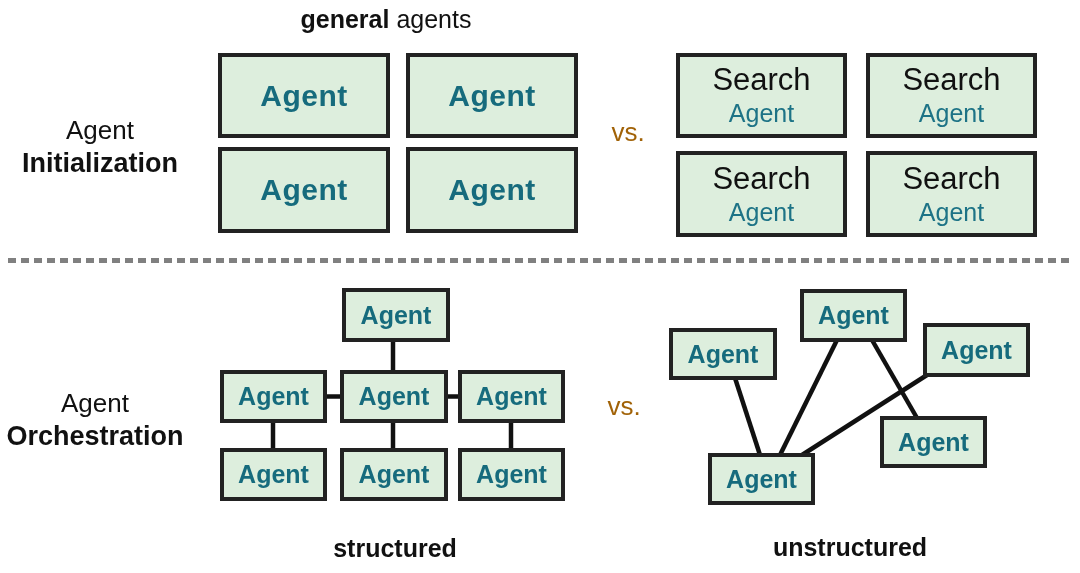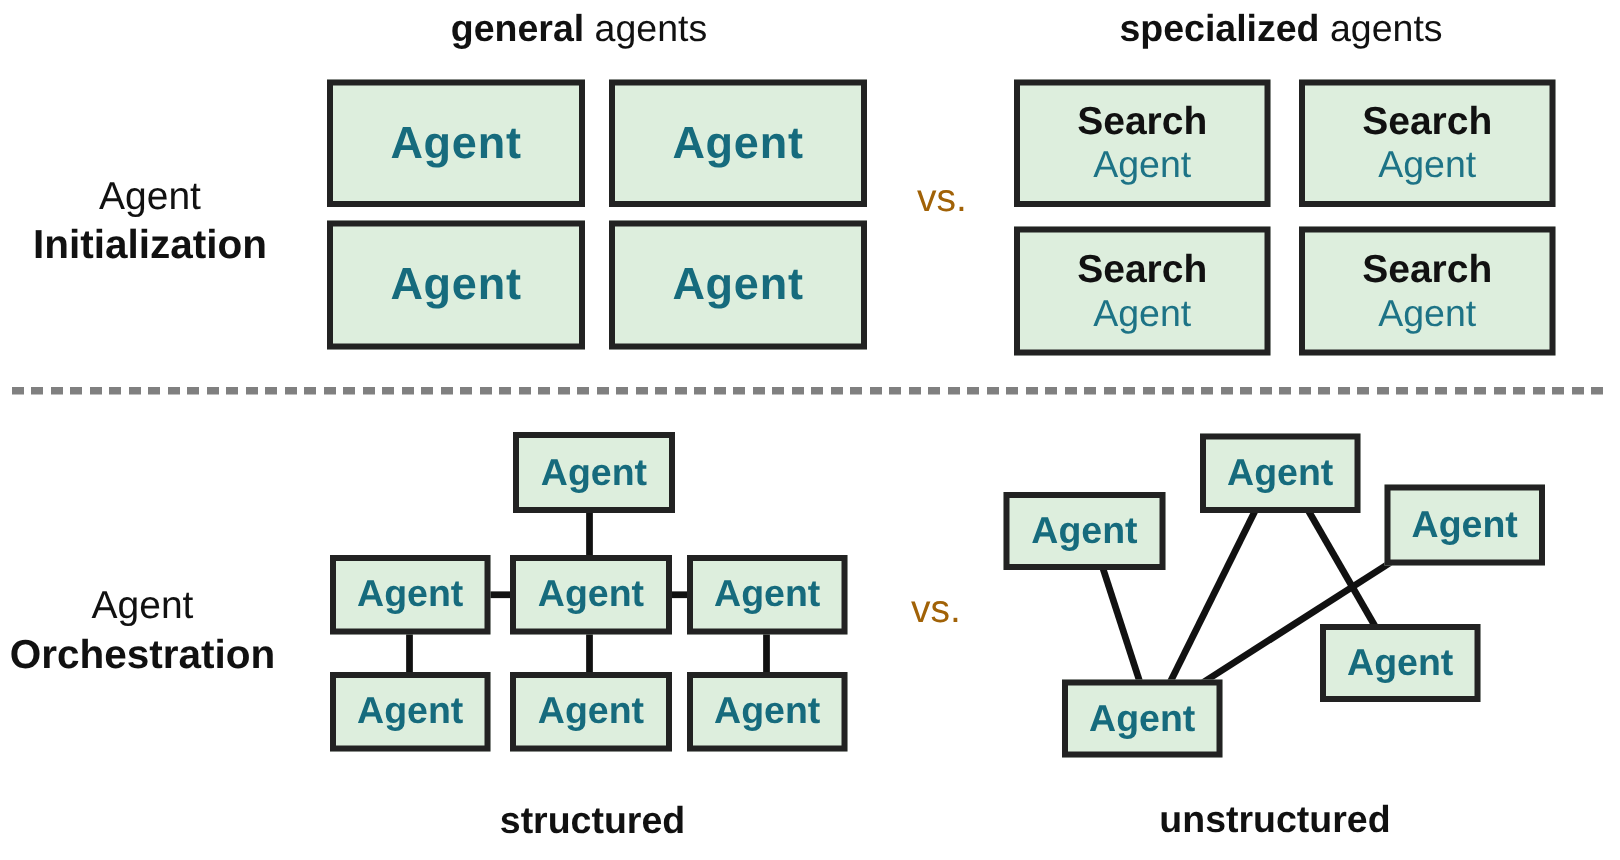--- a/index.html
+++ b/index.html
@@ -9,21 +9,21 @@
   }
   .abox{
     position:absolute;box-sizing:border-box;
     background:#ddeedd;border:4px solid #222222;
     display:flex;align-items:center;justify-content:center;
     z-index:2;
   }
   .agent-big{font-weight:700;font-size:30px;color:#166b7d;letter-spacing:.5px;}
   .agent-small{font-weight:700;font-size:25px;color:#166b7d;}
   .search-box{flex-direction:column;line-height:1.18;}
-  .search-line1{font-weight:700;font-size:26px;color:#111111;}
+  .search-line1{font-weight:400;font-size:31px;color:#111111;}
   .search-line2{font-weight:400;font-size:25px;color:#1d7386;}
   .col-header{
     position:absolute;top:5px;transform:translateX(-50%);
     font-size:25px;white-space:nowrap;z-index:3;
   }
   .col-header .hb{font-weight:700;}
   .row-label{
     position:absolute;width:210px;text-align:center;
     font-size:26px;line-height:33px;z-index:3;
   }
@@ -58,23 +58,20 @@
     <line x1="511" y1="421" x2="511" y2="450" stroke="#111" stroke-width="4.5"></line>
 
     <line x1="735" y1="378" x2="760" y2="455" stroke="#111" stroke-width="4.5"></line>
     <line x1="837" y1="340" x2="780" y2="455" stroke="#111" stroke-width="4.5"></line>
     <line x1="872" y1="340" x2="917" y2="418" stroke="#111" stroke-width="4.5"></line>
     <line x1="927" y1="375" x2="802" y2="455" stroke="#111" stroke-width="4.5"></line>
   </svg>
 
   <div class="col-header" style="left:386px;">
     <span class="hb">general</span><span> agents</span>
-  </div>
-  <div class="col-header" style="left:854px;">
-    <span class="hb">specialized</span><span> agents</span>
   </div>
 
   <div class="row-label" style="left:-5px;top:114px;">
     <div>Agent</div>
     <div class="rl2">Initialization</div>
   </div>
 
   <div class="abox agent-big" style="left:218px;top:53px;width:172px;height:85px;">
       <span>Agent</span>
     </div>

